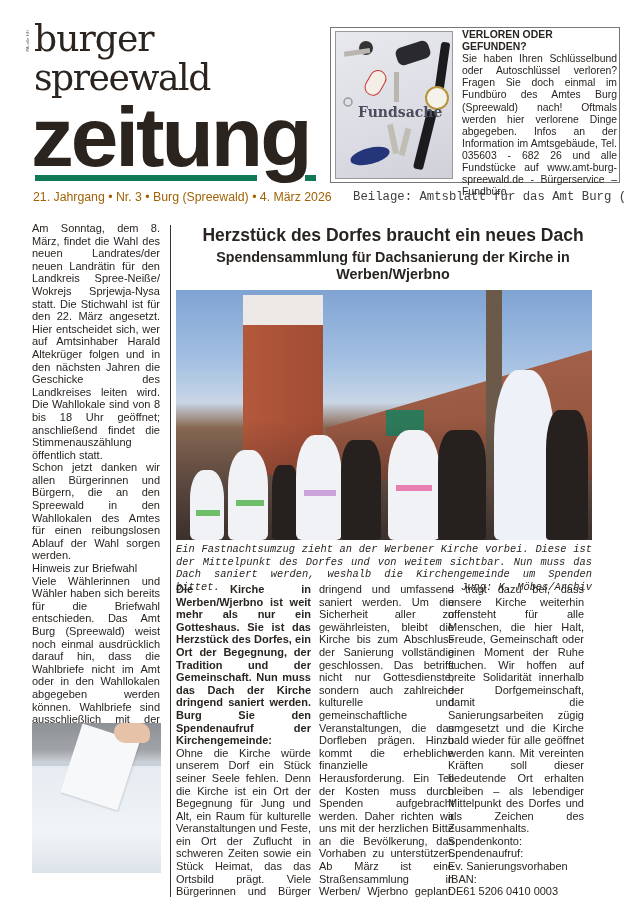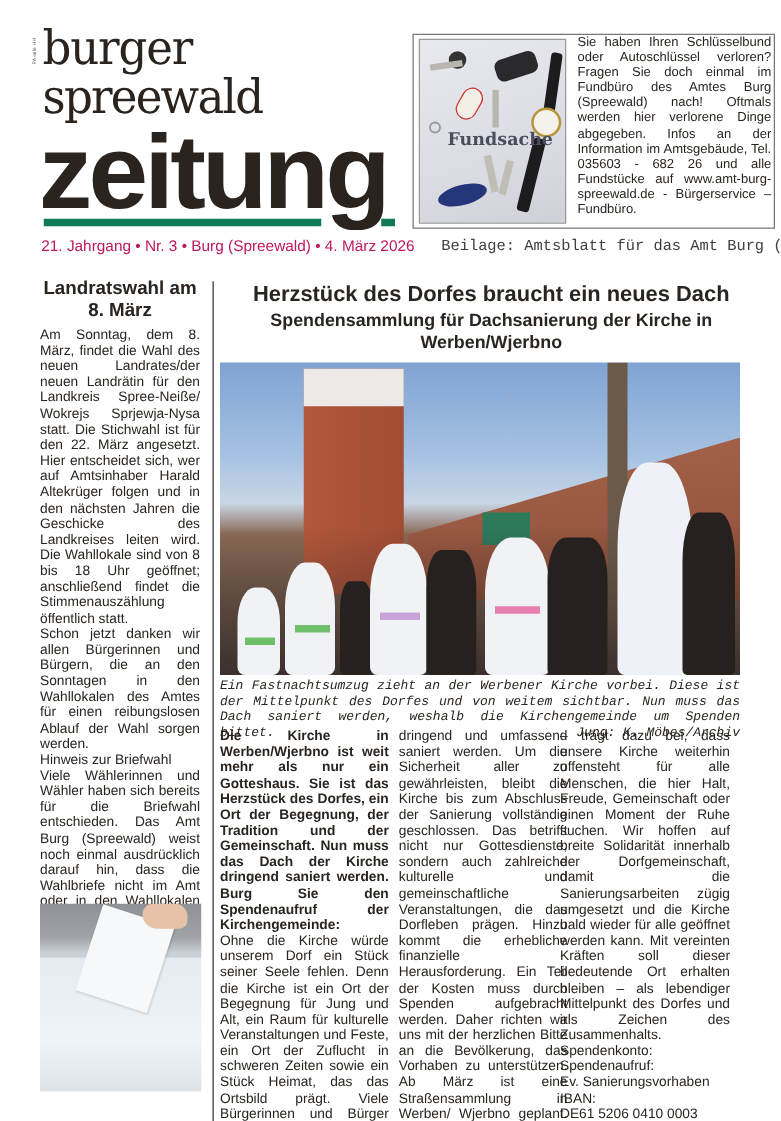--- a/index.html
+++ b/index.html
@@ -6,21 +6,21 @@
   body { width: 625px; height: 897px; position: relative; overflow: hidden; font-family: "Liberation Sans", sans-serif; color: #2a2420; }
   .abs { position: absolute; }
 
   
   .print-mark { left: 25px; top: 30px; font-size: 4px; writing-mode: vertical-rl; transform: rotate(180deg); color: #555; letter-spacing: 0.2px; }
   .logo-burger { left: 34px; top: 19px; font-family: "DejaVu Serif", serif; font-size: 38px; line-height: 38px; letter-spacing: -1px; color: #2b241e; font-weight: normal; transform: scaleX(0.95); transform-origin: left; }
   .logo-spreewald { left: 34px; top: 58px; font-family: "DejaVu Serif", serif; font-size: 38px; line-height: 38px; letter-spacing: -1.5px; color: #2b241e; transform: scaleX(0.95); transform-origin: left; }
   .logo-zeitung { left: 31px; top: 95px; font-family: "Liberation Sans", sans-serif; font-weight: bold; font-size: 84px; line-height: 84px; letter-spacing: -3px; color: #2b241e; transform: scaleX(1.02); transform-origin: left; }
   .logo-bar { left: 35px; top: 175px; width: 222px; height: 6px; background: #0f7a55; }
   .logo-dot { left: 305px; top: 175px; width: 11px; height: 6px; background: #0f7a55; }
-  .issue-line { left: 33px; top: 190px; font-size: 12.3px; color: #be185d; white-space: nowrap; }
+  .issue-line { left: 33px; top: 190px; font-size: 12.3px; color: #a16207; white-space: nowrap; }
 
   
   .lf-box { left: 330px; top: 27px; width: 290px; height: 156px; border: 1px solid #777; box-sizing: border-box; }
   .lf-photo { left: 335px; top: 31px; width: 118px; height: 148px; background: linear-gradient(160deg,#e8e9ee 0%,#dcdde4 60%,#cfd0d8 100%); border: 1px solid #999; overflow: hidden; box-sizing: border-box; }
   .lf-photo .fundsache { position: absolute; left: 22px; top: 72px; font-family: "DejaVu Serif", serif; font-weight: bold; font-size: 14px; color: #4a4d5c; }
   .lf-text { left: 462px; top: 29px; width: 155px; font-size: 10.4px; line-height: 12.1px; text-align: justify; color: #2a2420; hyphens: manual; }
   .lf-title { font-weight: bold; display: block; text-align: left; }
   .supplement { left: 353px; top: 190px; font-size: 12.3px; white-space: nowrap; color: #404040; font-family: Liberation Mono, monospace; }
 
   
@@ -81,29 +81,29 @@
     <circle cx="101" cy="66" r="11" fill="#f4f2ea" stroke="#b8953a" stroke-width="2"></circle>
     <rect x="84" y="78" width="10" height="60" rx="3" fill="#1c1c1e" transform="rotate(14 89 108)"></rect>
     <rect x="54" y="92" width="6" height="30" fill="#c0beb4" transform="rotate(-12 57 107)"></rect>
     <rect x="66" y="96" width="6" height="28" fill="#c0beb4" transform="rotate(14 69 110)"></rect>
     <ellipse cx="34" cy="124" rx="20" ry="8" fill="#24357a" transform="rotate(-14 34 124)"></ellipse>
     <circle cx="12" cy="70" r="4" fill="none" stroke="#999" stroke-width="1.5"></circle>
   </svg>
   <span class="fundsache">Fundsache</span>
 </div>
 <div class="abs lf-text">
+  <span class="lf-title">VERLOREN ODER GEFUNDEN?</span>
   <span>Sie haben Ihren Schlüsselbund oder Autoschlüssel verloren? Fragen Sie doch einmal im Fundbüro des Amtes Burg (Spreewald) nach! Oftmals werden hier verlorene Dinge abgegeben. Infos an der Information im Amtsgebäude, Tel. 035603 - 682 26 und alle Fundstücke auf www.amt-burg-spreewald.de - Bürgerservice – Fundbüro.</span>
 </div>
 <div class="abs supplement">Beilage: Amtsblatt für das Amt Burg (Spreewald)</div>
 
 <div class="abs left-col">
-  <div class="left-headline">Landratswahl am 8. März</div>
   <div class="body-text">
     <p>Am Sonntag, dem 8. März, findet die Wahl des neuen Landrates/der neuen Landrätin für den Landkreis Spree-Neiße/ Wokrejs Sprjewja-Nysa statt. Die Stichwahl ist für den 22. März angesetzt. Hier entscheidet sich, wer auf Amtsinhaber Harald Altekrüger folgen und in den nächsten Jahren die Geschicke des Landkreises leiten wird. Die Wahllokale sind von 8 bis 18 Uhr geöffnet; anschließend findet die Stimmenauszählung öffentlich statt.</p>
-    <p>Schon jetzt danken wir allen Bürgerinnen und Bürgern, die an den Sonntagen in den Wahllokalen des Amtes für einen reibungslosen Ablauf der Wahl sorgen werden.</p>
+    <p>Schon jetzt danken wir allen Bürgerinnen und Bürgern, die an den Spreewald in den Wahllokalen des Amtes für einen reibungslosen Ablauf der Wahl sorgen werden.</p>
     <p class="subhead">Hinweis zur Briefwahl</p>
     <p>Viele Wählerinnen und Wähler haben sich bereits für die Briefwahl entschieden. Das Amt Burg (Spreewald) weist noch einmal ausdrücklich darauf hin, dass die Wahlbriefe nicht im Amt oder in den Wahllokalen abgegeben werden können. Wahlbriefe sind ausschließlich mit der Deutschen Post (gelbe Briefkästen) zu versenden oder in der Kreisverwaltung in Forst/Lausitz abzugeben. Bitte beachten Sie dies, damit Ihr Stimmzettel rechtzeitig eingeht.</p>
   </div>
 </div>
 <div class="abs ballot-photo">
   <div class="ballot-box"></div>
   <div class="ballot-paper"></div>
   <div class="ballot-hand"></div>
 </div>
 <div class="abs col-divider"></div>

